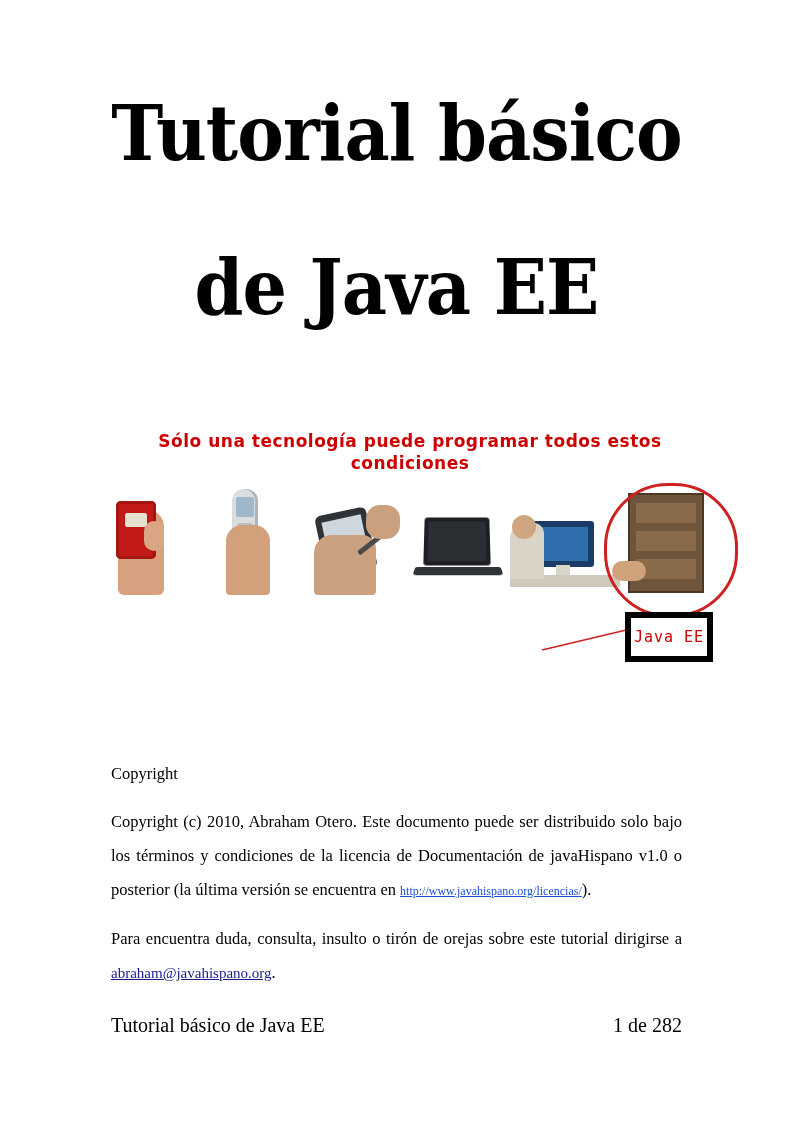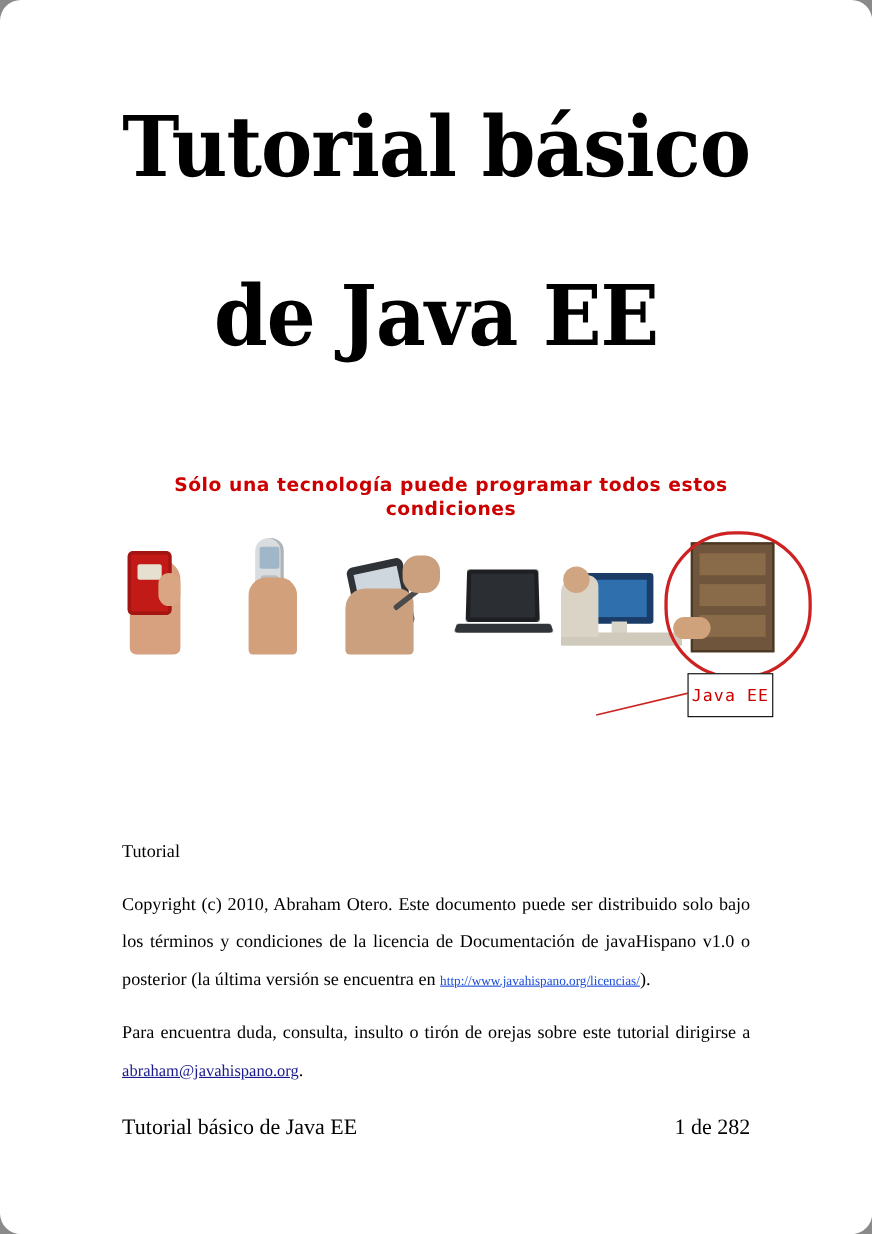--- a/index.html
+++ b/index.html
@@ -9,21 +9,20 @@
   }
   .page {
     position: relative;
     width: 793px;
     height: 1122px;
     background: #ffffff;
     margin: 0 auto;
     overflow: hidden;
     font-family: "Liberation Serif", serif;
     color: #000;
-    border-radius: 19px;
   }
 
   
   .title-block {
     position: absolute;
     left: 0;
     top: 88px;
     width: 793px;
     text-align: center;
   }
@@ -208,21 +207,21 @@
     position:absolute; left:2px; bottom:14px; width:34px; height:20px;
     background:#cfa27c; border-radius:10px;
   }
   .arrow {
     position:absolute; left:430px; top:186px; width:150px; height:40px;
   }
 
   .javaee-box {
     position:absolute; left:515px; top:182px;
     width:76px; height:38px;
-    border:1px solid #000000;
+    border:6px solid #000000;
     background:#ffffff;
     color:#cc0000;
     font-family: "DejaVu Sans Mono", monospace;
     font-size: 15px;
     display:flex; align-items:center; justify-content:center;
     letter-spacing:1px;
   }
 
   
   .body-text {
@@ -324,21 +323,21 @@
 
     <svg class="arrow" viewBox="0 0 150 40">
       <path d="M2 34 L120 6" stroke="#cc2222" stroke-width="1.6" fill="none"></path>
       <path d="M120 6 L108 8 L114 14 Z" fill="#cc2222"></path>
     </svg>
 
     <div class="javaee-box">Java EE</div>
   </div>
 
   <div class="body-text">
-    <p>Tutorial</p>
+    <p>Copyright</p>
     <p><span>Copyright (c) 2010, Abraham Otero. Este documento puede ser distribuido solo bajo los términos y condiciones de la licencia de Documentación de javaHispano v1.0 o posterior (la última versión se encuentra en </span><a class="small-link" href="#">http://www.javahispano.org/licencias/</a><span>).</span></p>
     <p><span>Para encuentra duda, consulta, insulto o tirón de orejas sobre este tutorial dirigirse a </span><a class="mail-link" href="#">abraham@javahispano.org</a><span>.</span></p>
   </div>
 
   <div class="footer">
     <div class="footer-row">
       <span>Tutorial básico de Java EE</span>
       <span>1 de 282</span>
     </div>
   </div>

